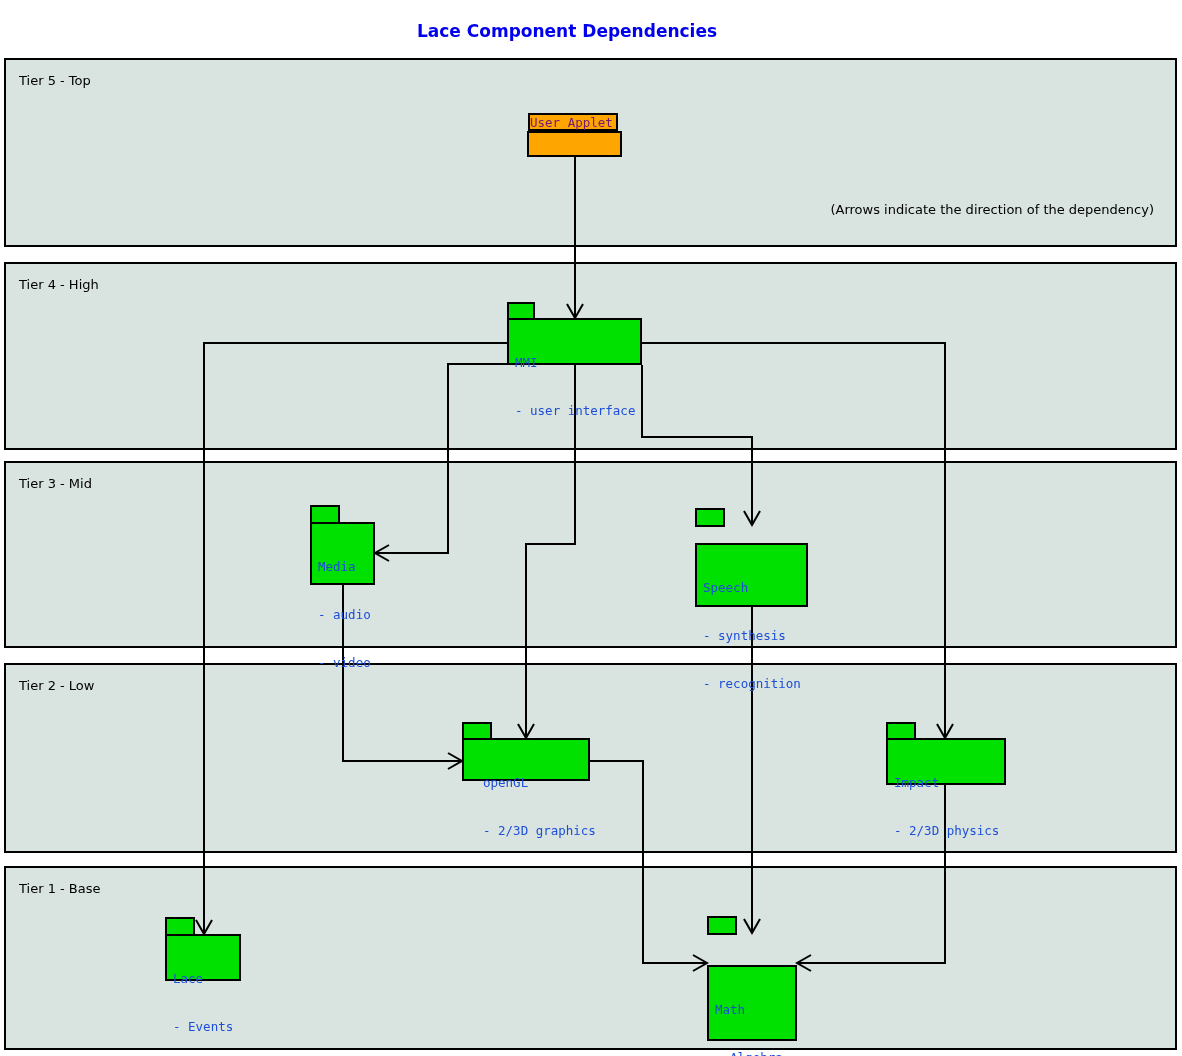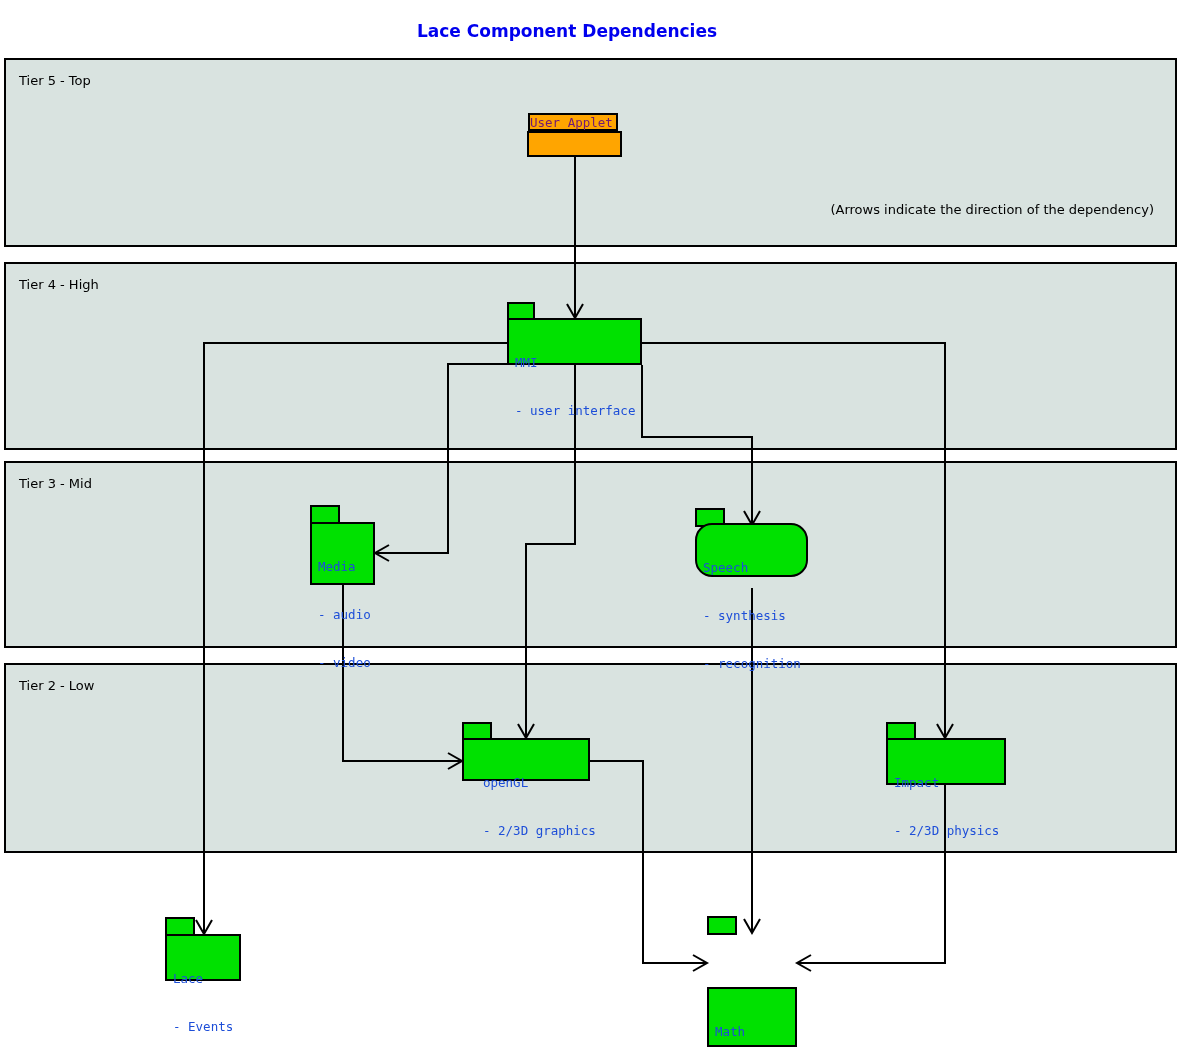--- a/index.html
+++ b/index.html
@@ -56,20 +56,23 @@
   </div>
   <div class="tier" style="top:262px;height:188px;">
     <div class="tier-label">Tier 4 - High</div>
   </div>
   <div class="tier" style="top:461px;height:187px;text-decoration:underline;">
     <div class="tier-label">Tier 3 - Mid</div>
   </div>
   <div class="tier" style="top:663px;height:190px;">
     <div class="tier-label">Tier 2 - Low</div>
   </div>
+  <div class="tier" style="top:866px;height:184px;">
+    <div class="tier-label">Tier 1 - Base</div>
+  </div>
 
   <div class="note">(Arrows indicate the direction of the dependency)</div>
 
   <svg class="edges" width="1182" height="1056" viewBox="0 0 1182 1056" fill="none" stroke="#000000" stroke-width="2">
     <g>
       <polyline points="575,157 575,318"></polyline>
       <polyline points="567,304 575,318 583,304"></polyline>
     </g>
     <g>
       <polyline points="507,343 204,343 204,934"></polyline>
@@ -119,21 +122,21 @@
   </div>
 
   <div class="tab" style="left:310px;top:505px;width:30px;height:19px;"></div>
   <div class="cbody" style="left:310px;top:522px;width:65px;height:63px;">
     <div>Media</div>
     <div>- audio</div>
     <div>- video</div>
   </div>
 
   <div class="tab" style="left:695px;top:508px;width:30px;height:19px;"></div>
-  <div class="cbody" style="left:695px;top:523px;width:113px;height:54px;border-radius:17px;">
+  <div class="cbody" style="left:695px;top:543px;width:113px;height:64px;">
     <div>Speech</div>
     <div>- synthesis</div>
     <div>- recognition</div>
   </div>
 
   <div class="tab" style="left:462px;top:722px;width:30px;height:18px;"></div>
   <div class="cbody" style="left:462px;top:738px;width:128px;height:43px;padding-left:19px;">
     <div>openGL</div>
     <div>- 2/3D graphics</div>
   </div>
@@ -144,19 +147,19 @@
     <div>- 2/3D physics</div>
   </div>
 
   <div class="tab" style="left:165px;top:917px;width:30px;height:19px;"></div>
   <div class="cbody" style="left:165px;top:934px;width:76px;height:47px;">
     <div>Lace</div>
     <div>- Events</div>
   </div>
 
   <div class="tab" style="left:707px;top:916px;width:30px;height:19px;"></div>
-  <div class="cbody" style="left:707px;top:987px;width:90px;height:60px;">
+  <div class="cbody" style="left:707px;top:965px;width:90px;height:76px;">
     <div>Math</div>
     <div>- Algebra</div>
     
   </div>
 
 </div>
 
 </body></html>

